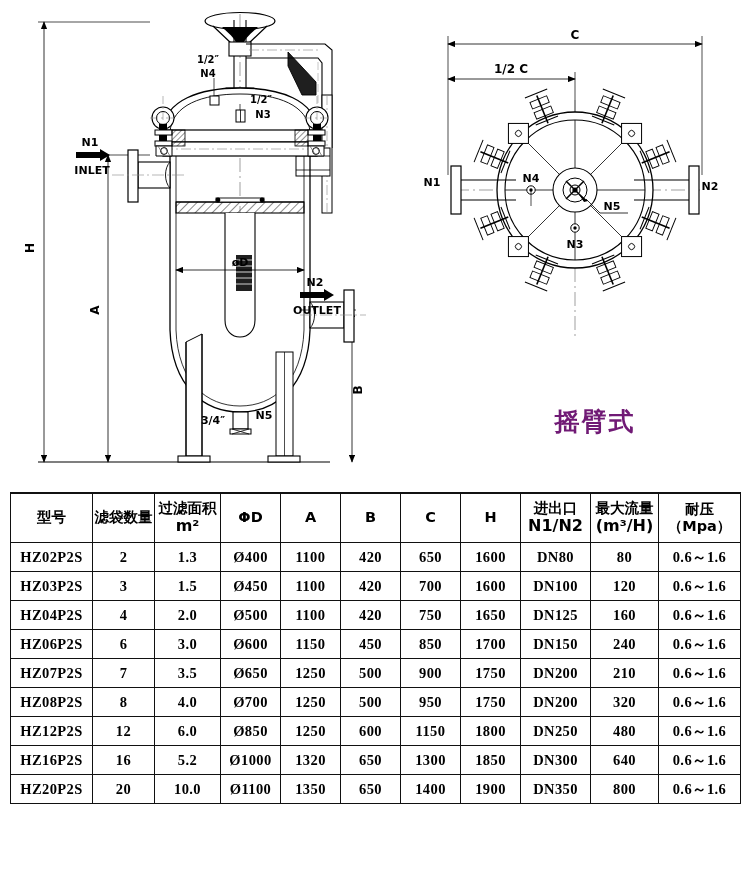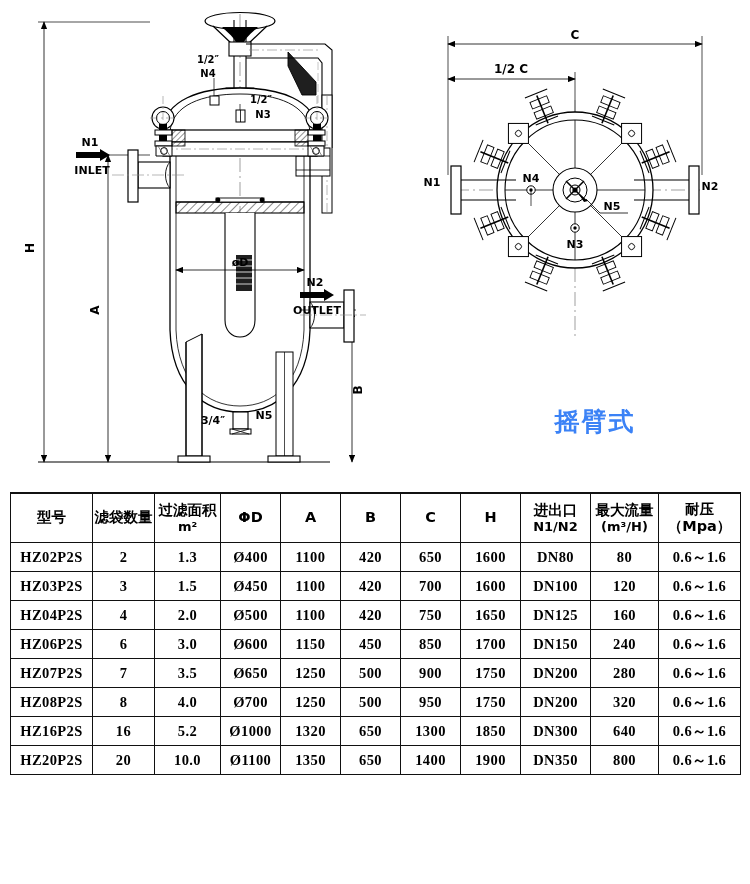--- a/index.html
+++ b/index.html
@@ -6,37 +6,37 @@
   html,body{margin:0;padding:0;background:#ffffff;}
   body{
     width:750px;height:884px;position:relative;overflow:hidden;
     font-family:"Liberation Serif", serif;color:#000;
   }
   .drawings{position:absolute;left:0;top:0;width:750px;height:478px;}
   svg{display:block;}
   .caption{
     position:absolute;left:505px;top:405px;width:180px;text-align:center;
     font-family:"DejaVu Sans", sans-serif;font-weight:bold;font-size:25px;
-    color:#3b82f6;letter-spacing:2px;
+    color:#701a75;letter-spacing:2px;
   }
   
   .spec-wrap{position:absolute;left:10px;top:492px;width:730px;}
   table.spec{
     border-collapse:collapse;width:730px;table-layout:fixed;
     font-family:"Liberation Serif", serif;
   }
   table.spec th, table.spec td{
     border:1px solid #111;text-align:center;vertical-align:middle;
     padding:0;font-weight:bold;color:#000;
   }
   table.spec th{height:48px;font-size:14.5px;line-height:1.18;
     font-family:"DejaVu Sans", sans-serif;}
   table.spec td{height:28px;font-size:14.5px;letter-spacing:.4px;}
   table.spec tr:first-child th{border-top:2px solid #111;}
-  .hdr-sub{font-size:13px;display:block;font-weight:bold;}
+  .hdr-sub{font-size:16px;display:block;font-weight:bold;}
   .cjk{font-family:"DejaVu Sans", sans-serif;font-size:14.5px;}
   col.c0{width:82px}col.c1{width:62px}col.c2{width:66px}col.c3{width:60px}
   col.c4{width:60px}col.c5{width:60px}col.c6{width:60px}col.c7{width:60px}
   col.c8{width:70px}col.c9{width:68px}col.c10{width:82px}
   text{font-family:"Liberation Serif", serif;}
   .lbl{font-size:11px;font-weight:bold;font-family:"DejaVu Sans", sans-serif;}
   .lbl-sm{font-size:10px;font-weight:bold;font-family:"DejaVu Sans", sans-serif;}
   .dimlbl{font-size:12px;font-weight:bold;font-family:"DejaVu Sans", sans-serif;}
 </style>
 </head>
@@ -475,37 +475,50 @@
         <tr>
           <td>HZ07P2S</td>
           <td>7</td>
           <td>3.5</td>
           <td>Ø650</td>
           <td>1250</td>
           <td>500</td>
           <td>900</td>
           <td>1750</td>
           <td>DN200</td>
-          <td>280</td>
+          <td>210</td>
           <td>0.6～1.6</td>
         </tr>
         <tr>
           <td>HZ08P2S</td>
           <td>8</td>
           <td>4.0</td>
           <td>Ø700</td>
           <td>1250</td>
           <td>500</td>
           <td>950</td>
           <td>1750</td>
           <td>DN200</td>
           <td>320</td>
           <td>0.6～1.6</td>
         </tr>
         <tr>
+          <td>HZ12P2S</td>
+          <td>12</td>
+          <td>6.0</td>
+          <td>Ø850</td>
+          <td>1250</td>
+          <td>600</td>
+          <td>1150</td>
+          <td>1800</td>
+          <td>DN250</td>
+          <td>480</td>
+          <td>0.6～1.6</td>
+        </tr>
+        <tr>
           <td>HZ16P2S</td>
           <td>16</td>
           <td>5.2</td>
           <td>Ø1000</td>
           <td>1320</td>
           <td>650</td>
           <td>1300</td>
           <td>1850</td>
           <td>DN300</td>
           <td>640</td>

